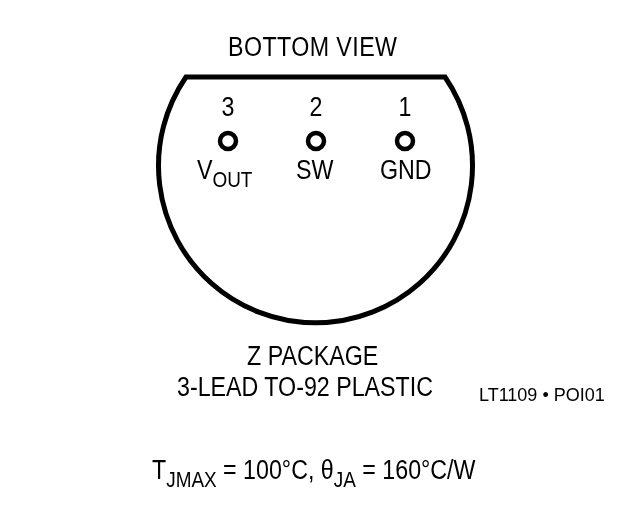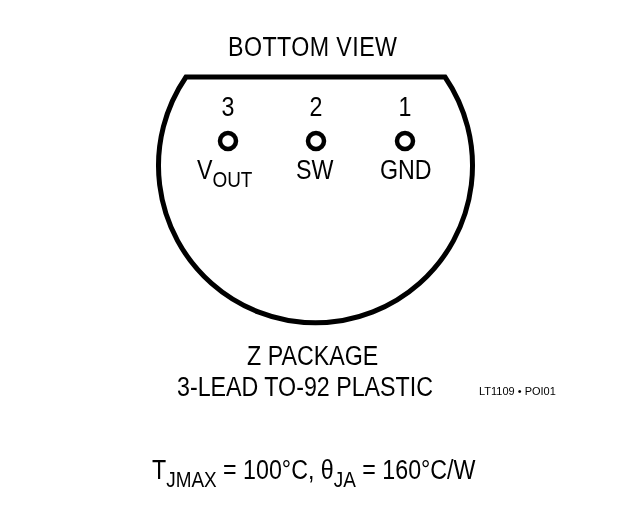--- a/index.html
+++ b/index.html
@@ -6,21 +6,21 @@
   body { width: 635px; height: 507px; position: relative; overflow: hidden;
          font-family: "Liberation Sans", "DejaVu Sans", sans-serif; color: #000; }
   .abs { position: absolute; white-space: nowrap; }
   #title { left: 228px; top: 32px; font-size: 27px; transform: scaleX(0.86); transform-origin: left top; letter-spacing: 0.5px; }
   svg#outline { position: absolute; left: 0; top: 0; }
   .pin-num { font-size: 27px; transform: scaleX(0.86); transform-origin: center top; width: 30px; text-align: center; }
   .pin-label { font-size: 27px; transform: scaleX(0.86); transform-origin: left top; }
   .sub { font-size: 22px; position: relative; top: 8px; }
   #pkg1 { left: 247px; top: 341px; font-size: 27px; transform: scaleX(0.86); transform-origin: left top; }
   #pkg2 { left: 177px; top: 372px; font-size: 27px; transform: scaleX(0.86); transform-origin: left top; }
-  #figid { left: 479px; top: 385px; font-size: 11px; }
+  #figid { left: 479px; top: 385px; font-size: 18px; }
   #formula { left: 152px; top: 455px; font-size: 27px; transform: scaleX(0.86); transform-origin: left top; }
   #formula .sub { font-size: 22px; top: 8px; }
 </style>
 </head>
 <body>
 
 <div class="abs" id="title">BOTTOM VIEW</div>
 
 <svg id="outline" width="635" height="507">
 

